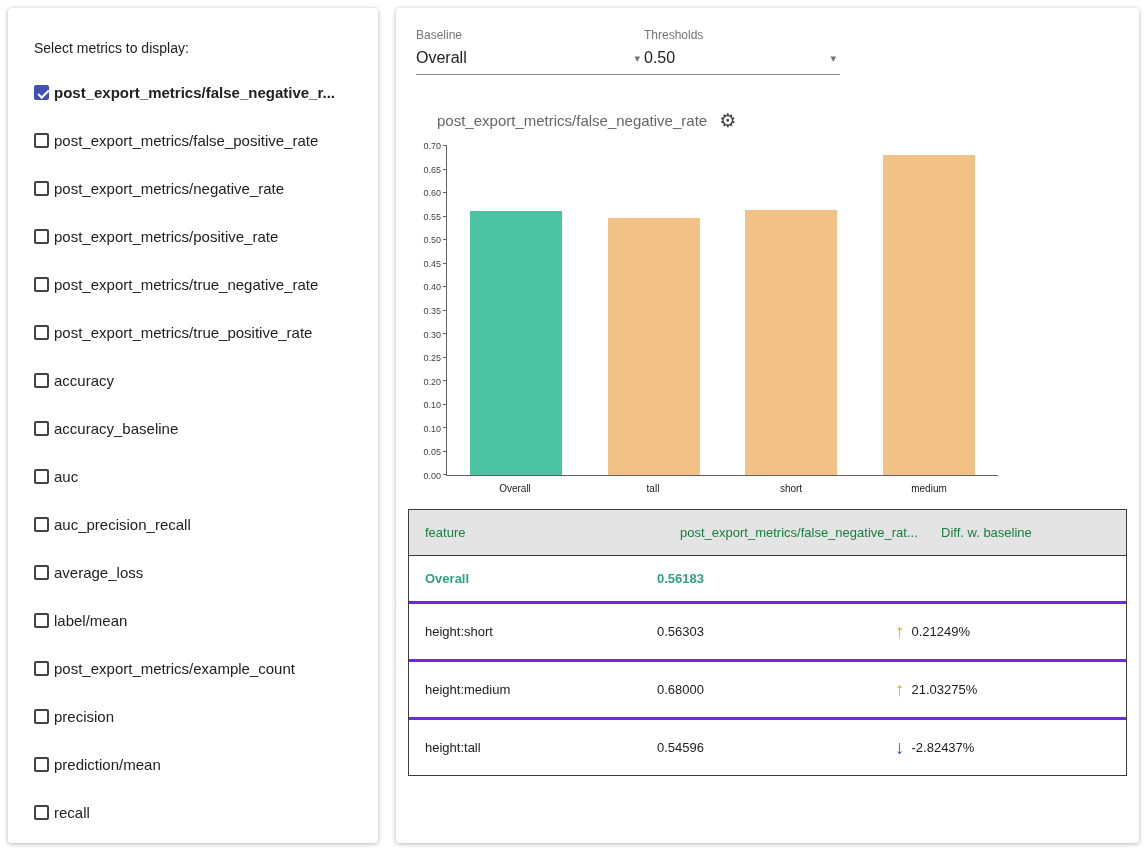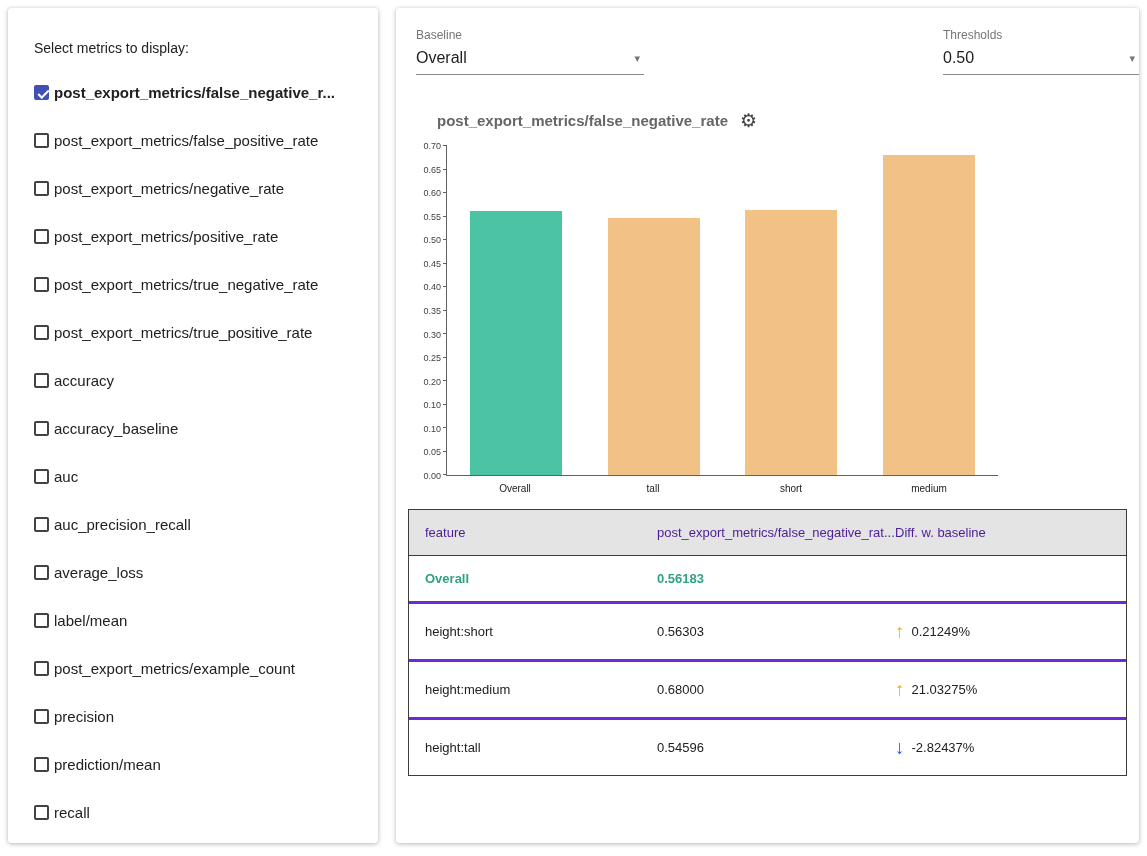--- a/index.html
+++ b/index.html
@@ -33,36 +33,36 @@
   .metric-item.checked .checkbox::after {
     content: ""; position: absolute; left: 2px; top: 3px;
     width: 9px; height: 4px;
     border-left: 2px solid #fff; border-bottom: 2px solid #fff;
     transform: rotate(-45deg);
   }
   .metric-label { font-size: 15px; white-space: nowrap; overflow: hidden; }
   .metric-item.checked .metric-label { font-weight: bold; }
 
   
-  .controls { display: flex; gap: 26px; padding: 20px 0 0 20px; justify-content: space-between; }
+  .controls { display: flex; padding: 20px 0 0 20px; }
   .control { cursor: pointer; }
   .control.baseline { width: 228px; }
   .control.thresholds { width: 196px; }
   .control-label { font-size: 12px; color: #757575; margin-bottom: 5px; }
   .control-value {
     display: flex; justify-content: space-between; align-items: center;
     font-size: 16px; color: #212121;
     padding: 2px 4px 7px 0;
     border-bottom: 1px solid #8a8a8a;
   }
   .dropdown-arrow { color: #757575; font-size: 11px; }
 
   
   .chart-header { display: flex; align-items: center; gap: 12px; margin: 36px 0 0 41px; }
-  .chart-title { font-size: 15px; font-weight: bold; color: #666666; }
+  .chart-title { font-size: 15px; font-weight: normal; color: #666666; }
   .gear { font-size: 19px; color: #424242; cursor: pointer; line-height: 1; }
 
   .chart { margin: 16px 0 0 20px; }
   .chart-inner { display: flex; }
   .y-axis { position: relative; width: 30px; height: 330px; flex: none; }
   .y-tick-label {
     position: absolute; right: 5px; transform: translateY(50%);
     font-size: 9px; color: #424242;
   }
   .plot {
@@ -75,21 +75,21 @@
   .bar-slot { flex: 1; display: flex; justify-content: center; align-items: flex-end; height: 100%; }
   .bar { width: 92px; cursor: pointer; }
   .x-axis { display: flex; margin-left: 30px; width: 552px; }
   .x-slot { flex: 1; text-align: center; font-size: 10px; color: #212121; padding-top: 7px; }
 
   
   .table { margin: 15px 12px 0 12px; border: 1px solid #3c3c3c; }
   .t-header {
     display: flex; background: #e4e4e4;
     border-bottom: 1px solid #3c3c3c;
-    font-size: 13px; color: #4c1d95;
+    font-size: 13px; color: #15803d; gap: 23px;
   }
   .t-cell { padding: 15px 16px; }
   .c1 { width: 232px; flex: none; }
   .c2 { width: 238px; flex: none; }
   .c3 { flex: 1; }
   .t-row { display: flex; align-items: center; font-size: 13px; background: #fff; cursor: pointer; }
   .t-row + .t-row { border-top: 3px solid #6d28d9; }
   .t-header + div .t-row:first-child { border-top: none; }
   .t-row .t-cell { padding-top: 18px; padding-bottom: 18px; }
   .t-row.baseline { color: #2fa184; font-weight: bold; }

